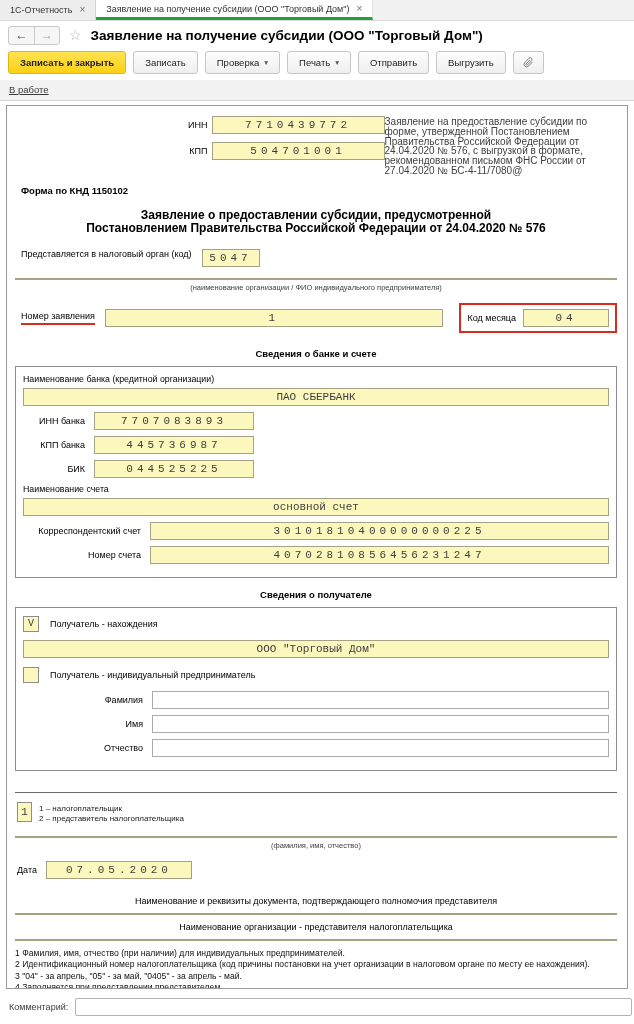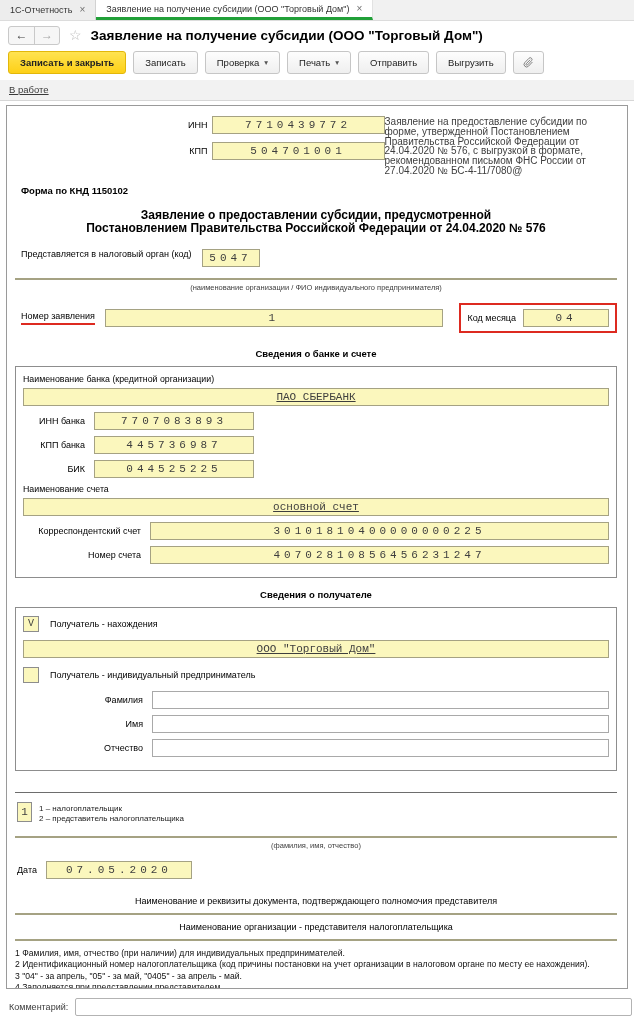--- a/index.html
+++ b/index.html
@@ -46,21 +46,21 @@
   
   .formbox { margin:4px 6px 0 6px; height:884px; border:1px solid #9a9a9a;
     background:#fff; padding:8px 10px 3px 8px; display:flex; flex-direction:column;
     overflow:hidden; }
   .lbl { font-size:9px; color:#000; white-space:nowrap; }
   .yfield { background:#fbf7bd; border:1px solid #a5a283; color:#3e3e3e;
     font-family:"Liberation Mono","DejaVu Sans Mono",monospace; font-size:11px;
     text-align:center; height:18px; line-height:16px; overflow:hidden; }
   .yfield.num { letter-spacing:4px; }
   .wfield { background:#fff; border:1px solid #a9a9a9; height:18px; }
-  .full { width:100%;text-decoration:underline; }
+  .full { width:100%; }
 
   .top-section { display:flex; justify-content:space-between; }
   .top-left { width:372px; display:flex; flex-direction:column; gap:8px; padding-top:2px; }
   .frow { display:flex; align-items:center; gap:4px; justify-content:flex-end; }
   .w175 { width:173px; }
   .approval-note { width:234px; font-size:10px; line-height:9.8px; 
     color:#3e3e3e; padding-top:3px; }
 
   .knd { font-weight:bold; font-size:9.5px; margin:9px 0 0 6px; }
   .doc-title { text-align:center; font-weight:bold; font-size:12px; line-height:13.5px;

